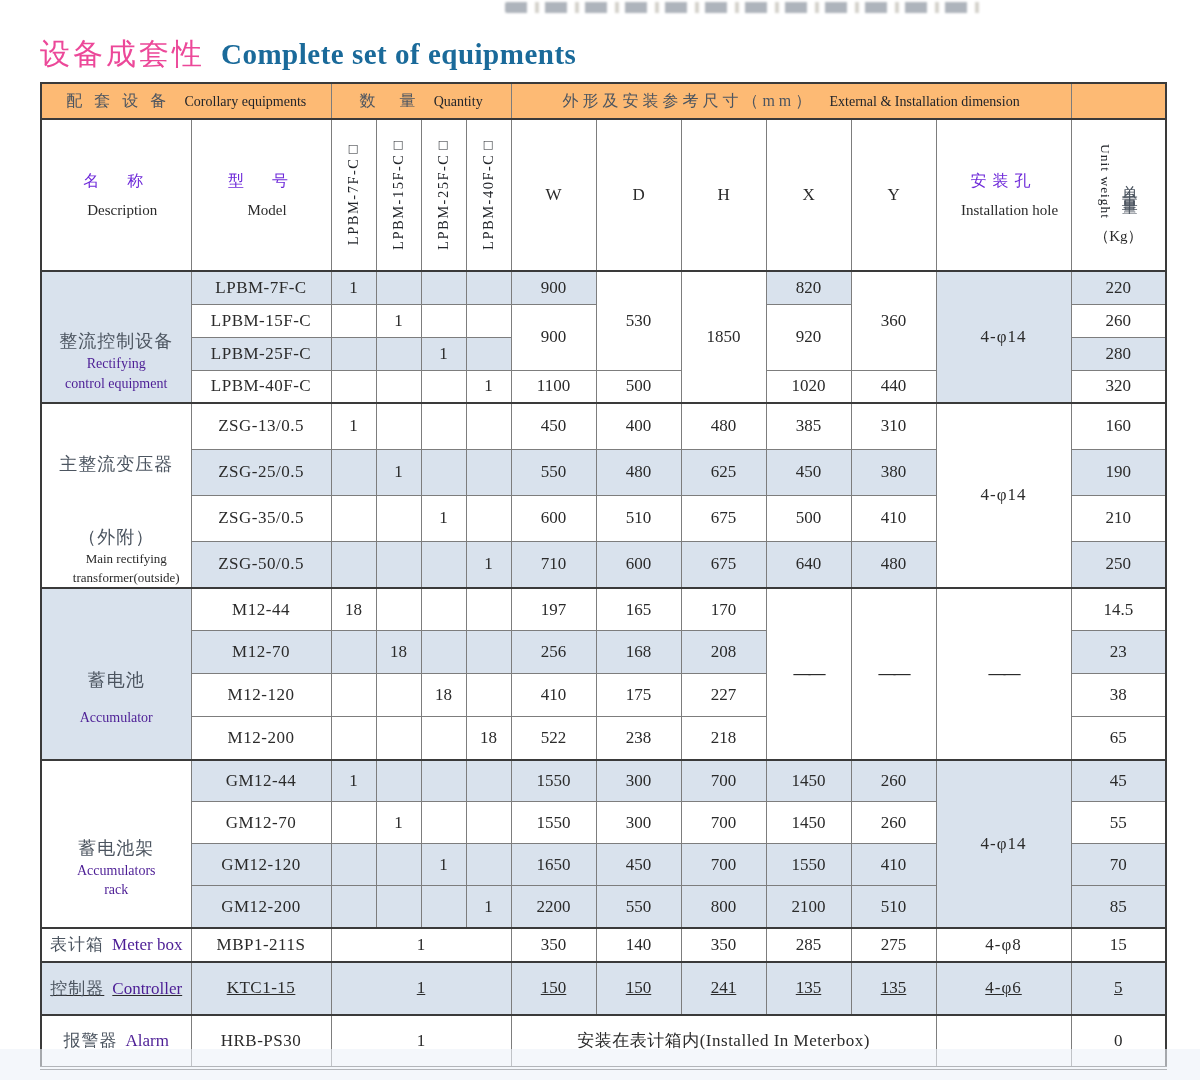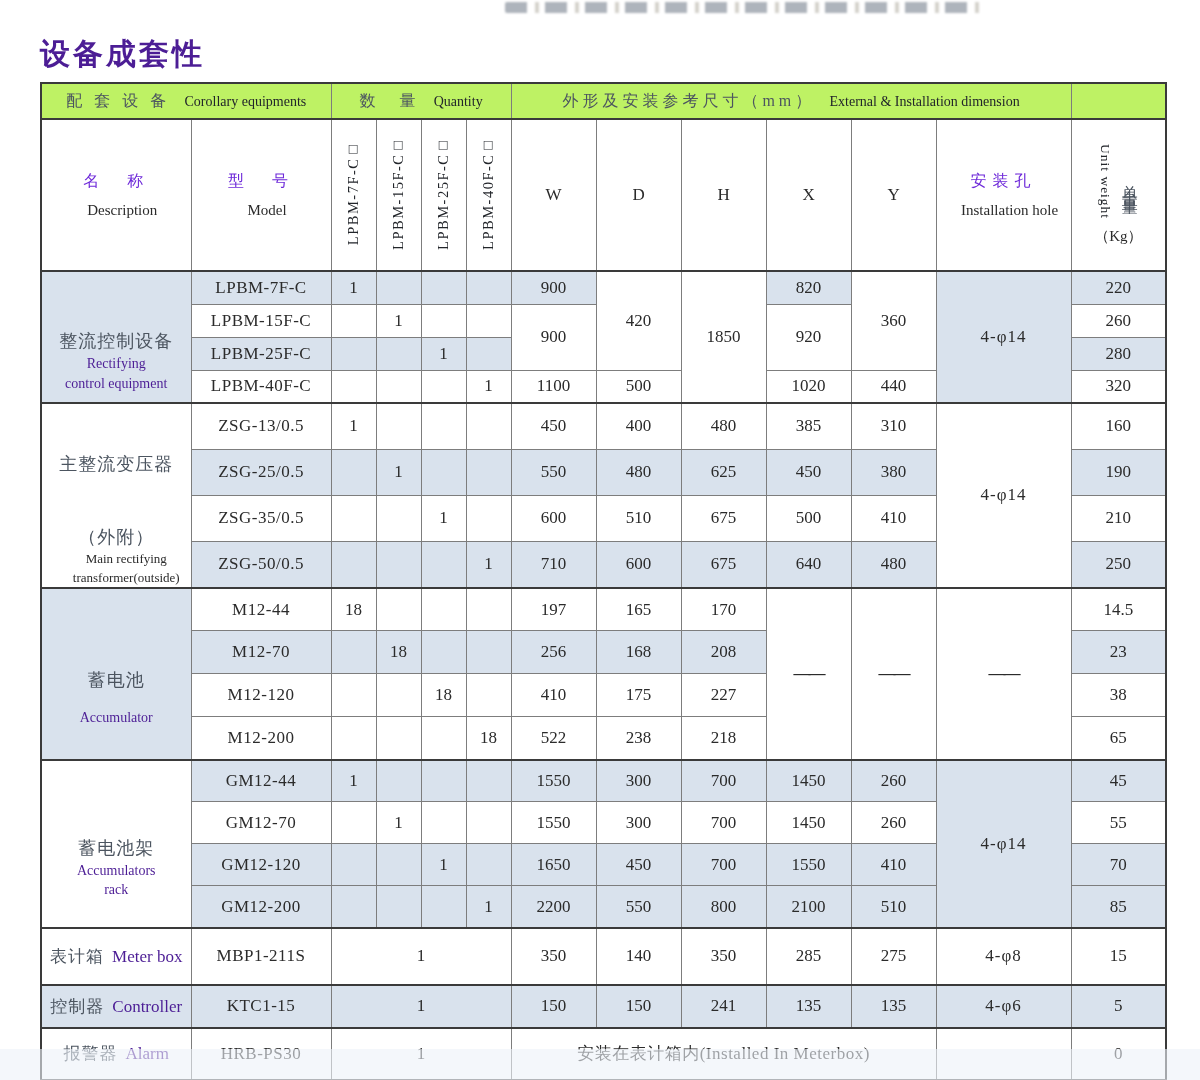--- a/index.html
+++ b/index.html
@@ -7,36 +7,36 @@
         font-family:"Liberation Serif","DejaVu Serif",serif;color:#2b2b2b;}
 
   
   .remnant{position:absolute;top:2px;left:505px;width:480px;height:11px;opacity:.45;
     background:
       repeating-linear-gradient(90deg, rgba(45,60,80,.85) 0 22px, rgba(45,60,80,0) 22px 30px, rgba(70,60,30,.5) 30px 34px, rgba(45,60,80,0) 34px 40px);
     filter:blur(1.2px);border-radius:2px;}
   .bottom-band{position:absolute;left:0;top:1049px;width:1200px;height:31px;background:#edf2f8;opacity:.6;}
 
   .title-row{position:absolute;top:34px;left:40px;display:flex;align-items:baseline;gap:16px;}
-  .title-zh{font-family:"Liberation Sans","DejaVu Sans",sans-serif;font-weight:bold;font-size:30px;color:#4c1d95;letter-spacing:3px;}
+  .title-zh{font-family:"Liberation Sans","DejaVu Sans",sans-serif;font-weight:normal;font-size:30px;color:#ec4899;letter-spacing:3px;}
   .title-en{font-weight:bold;font-size:29px;color:#1a6a9a;letter-spacing:.5px;}
 
   table.eq{position:absolute;top:82px;left:40px;width:1125px;table-layout:fixed;border-collapse:collapse;
            border:2px solid #3a3a3a;border-bottom:4px double #5a5a5a;}
   table.eq td{border:1px solid #7d7d7d;text-align:center;vertical-align:middle;padding:0;
               font-size:17px;color:#2b2b2b;overflow:hidden;}
   tr.thick td{border-top:2px solid #3a3a3a;}
   td.v2l{border-left:2px solid #3a3a3a;}
   td.s{background:#d9e2ed;}
   tr.band{height:36px;}
-  tr.band td{background:#bef264;border-bottom:2px solid #3a3a3a;}
+  tr.band td{background:#fdba74;border-bottom:2px solid #3a3a3a;}
   tr.head2{height:152px;}
   tr.head2 td{border-bottom:2px solid #3a3a3a;}
   tr.rg1{height:33px;} tr.rg2{height:40px;} tr.rg3{height:43px;} tr.rg4{height:42px;}
-  tr.re1{height:57px;} tr.re2{height:43px;} tr.re3{height:53px;}
+  tr.re1{height:34px;} tr.re2{height:53px;text-decoration:underline;} tr.re3{height:53px;}
 
   .zh{color:#4c5560;} .en{color:#4c1d95;}
   .band-zh{font-size:16px;letter-spacing:4px;color:#4c5560;}
   .band-en{font-size:14px;color:#22252a;margin-left:10px;}
   .hd-zh{font-size:16px;letter-spacing:6px;color:#6d28d9;display:block;margin-bottom:10px;}
   .hd-en{font-size:15px;display:block;padding-left:12px;}
   .vlabel{display:inline-block;writing-mode:vertical-rl;transform:rotate(180deg);
           font-size:14.5px;letter-spacing:1.5px;white-space:nowrap;line-height:1;color:#22252a;}
   .dimhd{font-size:17px;}
   .wh{display:flex;flex-direction:column;align-items:center;justify-content:center;height:100%;}
@@ -58,20 +58,21 @@
   .note{font-size:15px;color:#3a4048;letter-spacing:.5px;}
 </style>
 </head>
 <body>
 
 <div class="page">
   <div class="remnant"></div>
 
   <div class="title-row">
     <span class="title-zh">设备成套性</span>
+    <span class="title-en">Complete set of equipments</span>
   </div>
 
   <table class="eq">
     <colgroup>
       <col style="width:150px">
         <col style="width:140px">
       <col style="width:45px">
         <col style="width:45px">
         <col style="width:45px">
         <col style="width:45px">
@@ -139,21 +140,21 @@
         <span class="zh">整流控制设备</span>
         <span class="en">Rectifying</span>
         <span class="en">control equipment</span>
       </td>
       <td class="s model">LPBM-7F-C</td>
       <td class="s qty v2l">1</td>
       <td class="s"></td>
       <td class="s"></td>
       <td class="s"></td>
       <td class="s num">900</td>
-      <td rowspan="3" class="num">420</td>
+      <td rowspan="3" class="num">530</td>
       <td rowspan="4" class="num">1850</td>
       <td class="s num">820</td>
       <td rowspan="3" class="num">360</td>
       <td rowspan="4" class="s hole">4-φ14</td>
       <td class="s num v2l">220</td>
     </tr>
     <tr class="rg1">
       <td class="model">LPBM-15F-C</td>
       <td class="v2l"></td>
       <td class="qty">1</td>

